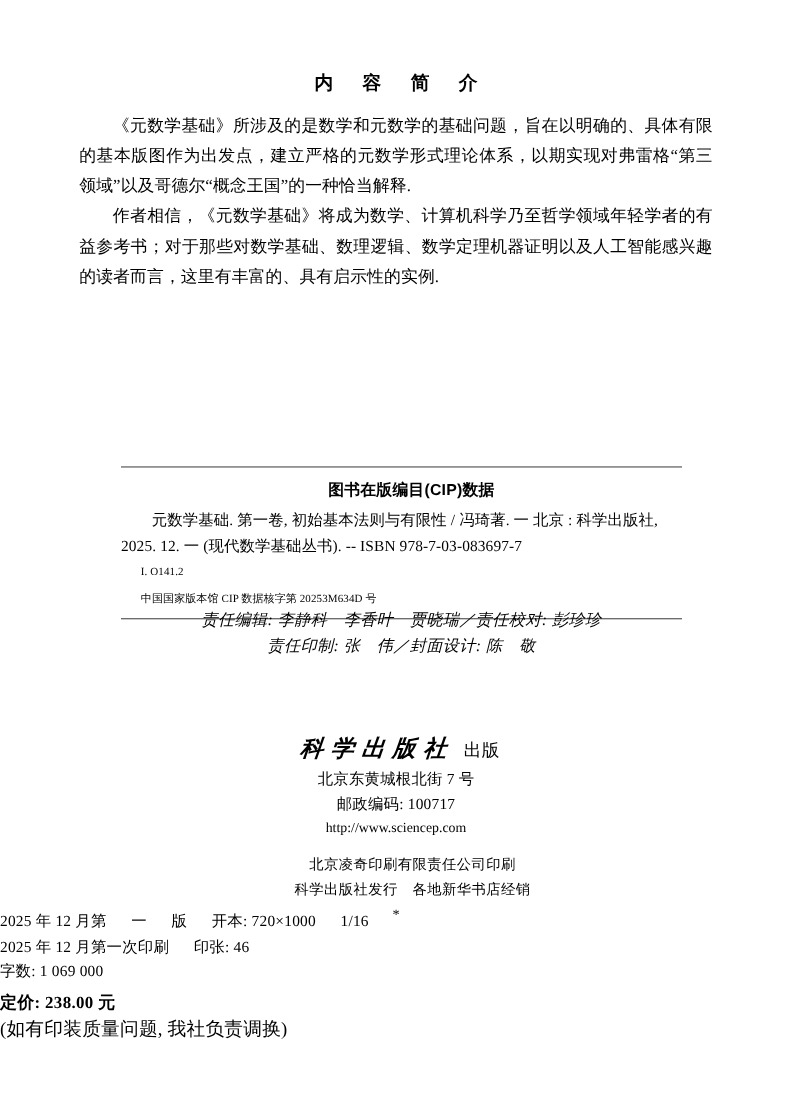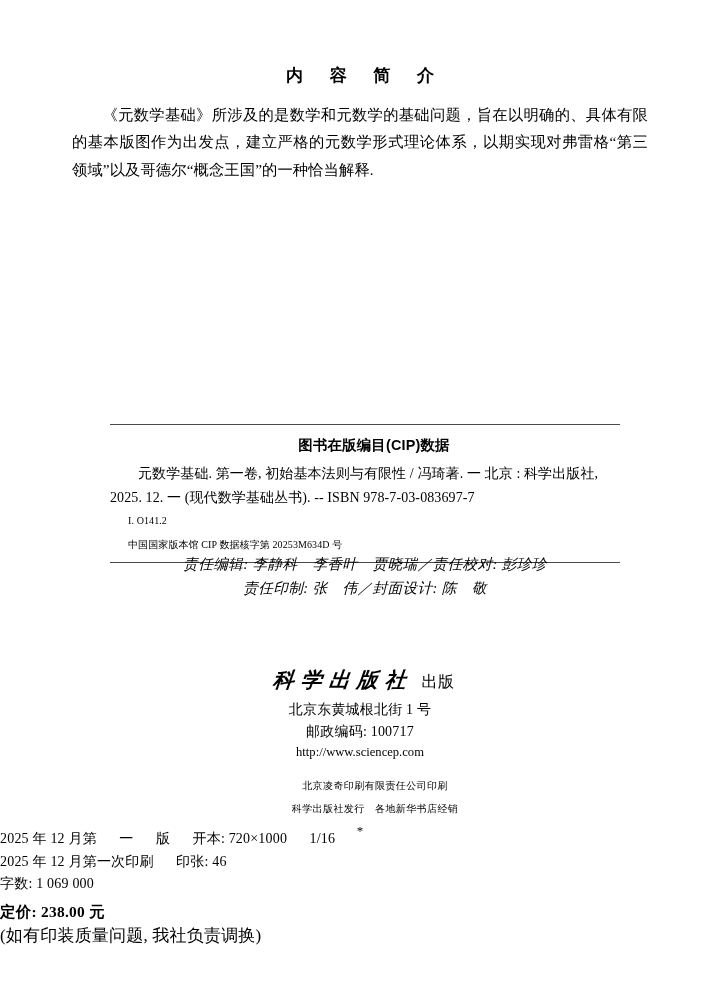--- a/index.html
+++ b/index.html
@@ -134,21 +134,21 @@
     letter-spacing: 0.2px;
   }
   .imprint-url {
     font-size: 12.6px;
     line-height: 21px;
   }
   .imprint-gap {
     margin-top: 11px;
   }
   .imprint-line.wide {
-    font-size: 10px;
+    font-size: 13px;
     line-height: 23px;
     letter-spacing: 0.4px;
     padding-left: 30px;
   }
   .star {
     font-size: 13px;
     line-height: 19px;
     margin-top: 1px;
   }
 
@@ -183,20 +183,21 @@
   }
 </style>
 </head>
 <body>
 
 <div class="page">
 
   <div class="abstract-section">
     <div class="section-title">内 容 简 介</div>
     <p class="abstract-para">《元数学基础》所涉及的是数学和元数学的基础问题，旨在以明确的、具体有限的基本版图作为出发点，建立严格的元数学形式理论体系，以期实现对弗雷格“第三领域”以及哥德尔“概念王国”的一种恰当解释.</p>
+    <p class="abstract-para">作者相信，《元数学基础》将成为数学、计算机科学乃至哲学领域年轻学者的有益参考书；对于那些对数学基础、数理逻辑、数学定理机器证明以及人工智能感兴趣的读者而言，这里有丰富的、具有启示性的实例.</p>
   </div>
 
   <div class="cip-block">
     <div class="rule"></div>
     <div class="cip-inner">
       <div class="cip-heading">图书在版编目(CIP)数据</div>
       <p class="cip-body">元数学基础. 第一卷, 初始基本法则与有限性 / 冯琦著. 一 北京 : 科学出版社, 2025. 12. 一 (现代数学基础丛书). -- ISBN 978-7-03-083697-7</p>
       <p class="cip-line">I. O141.2</p>
       <p class="cip-line">中国国家版本馆 CIP 数据核字第 20253M634D 号</p>
     </div>
@@ -206,21 +207,21 @@
   <div class="credits">
     <div>责任编辑: 李静科　李香叶　贾晓瑞／责任校对: 彭珍珍</div>
     <div>责任印制: 张　伟／封面设计: 陈　敬</div>
   </div>
 
   <div class="imprint">
     <div class="publisher-line">
       <span class="publisher-logo">科学出版社</span>
       <span class="publisher-verb">出版</span>
     </div>
-    <div class="imprint-line">北京东黄城根北街 1 号</div>
+    <div class="imprint-line">北京东黄城根北街 7 号</div>
     <div class="imprint-line">邮政编码: 100717</div>
     <div class="imprint-url">http://www.sciencep.com</div>
     <div class="imprint-line wide imprint-gap">北京凌奇印刷有限责任公司印刷</div>
     <div class="imprint-line wide">科学出版社发行　各地新华书店经销</div>
     <div class="star">*</div>
   </div>
 
   <div class="printdata">
     <div class="printdata-line">
       <span>2025 年 12 月第</span><span class="sp"></span><span>一</span><span class="sp"></span><span>版</span><span class="sp"></span><span>开本: 720×1000</span><span class="sp"></span><span>1/16</span>

